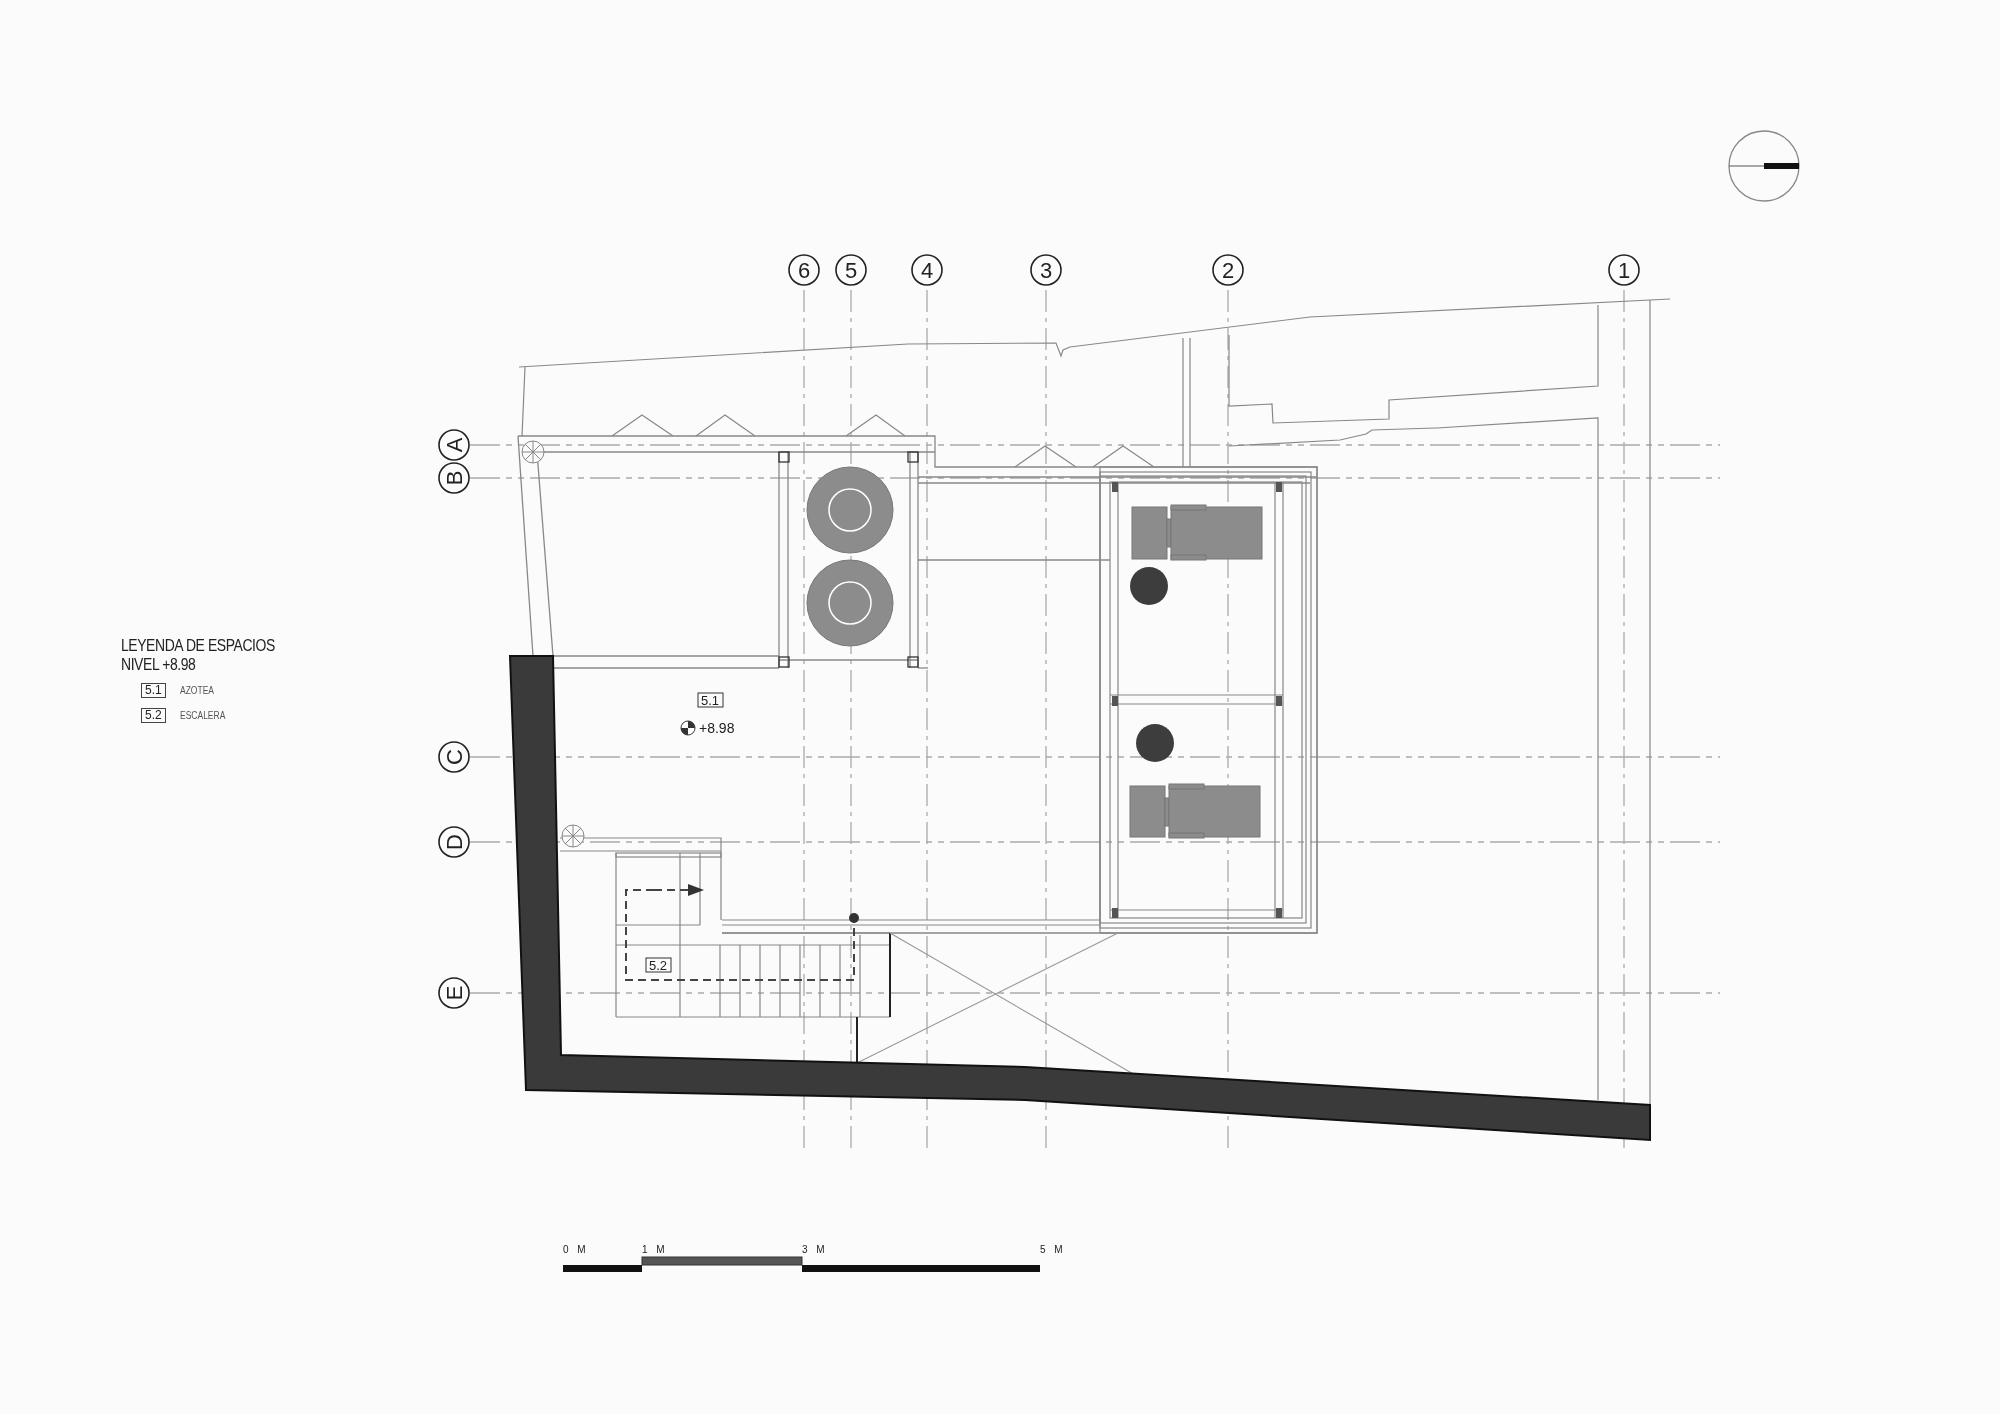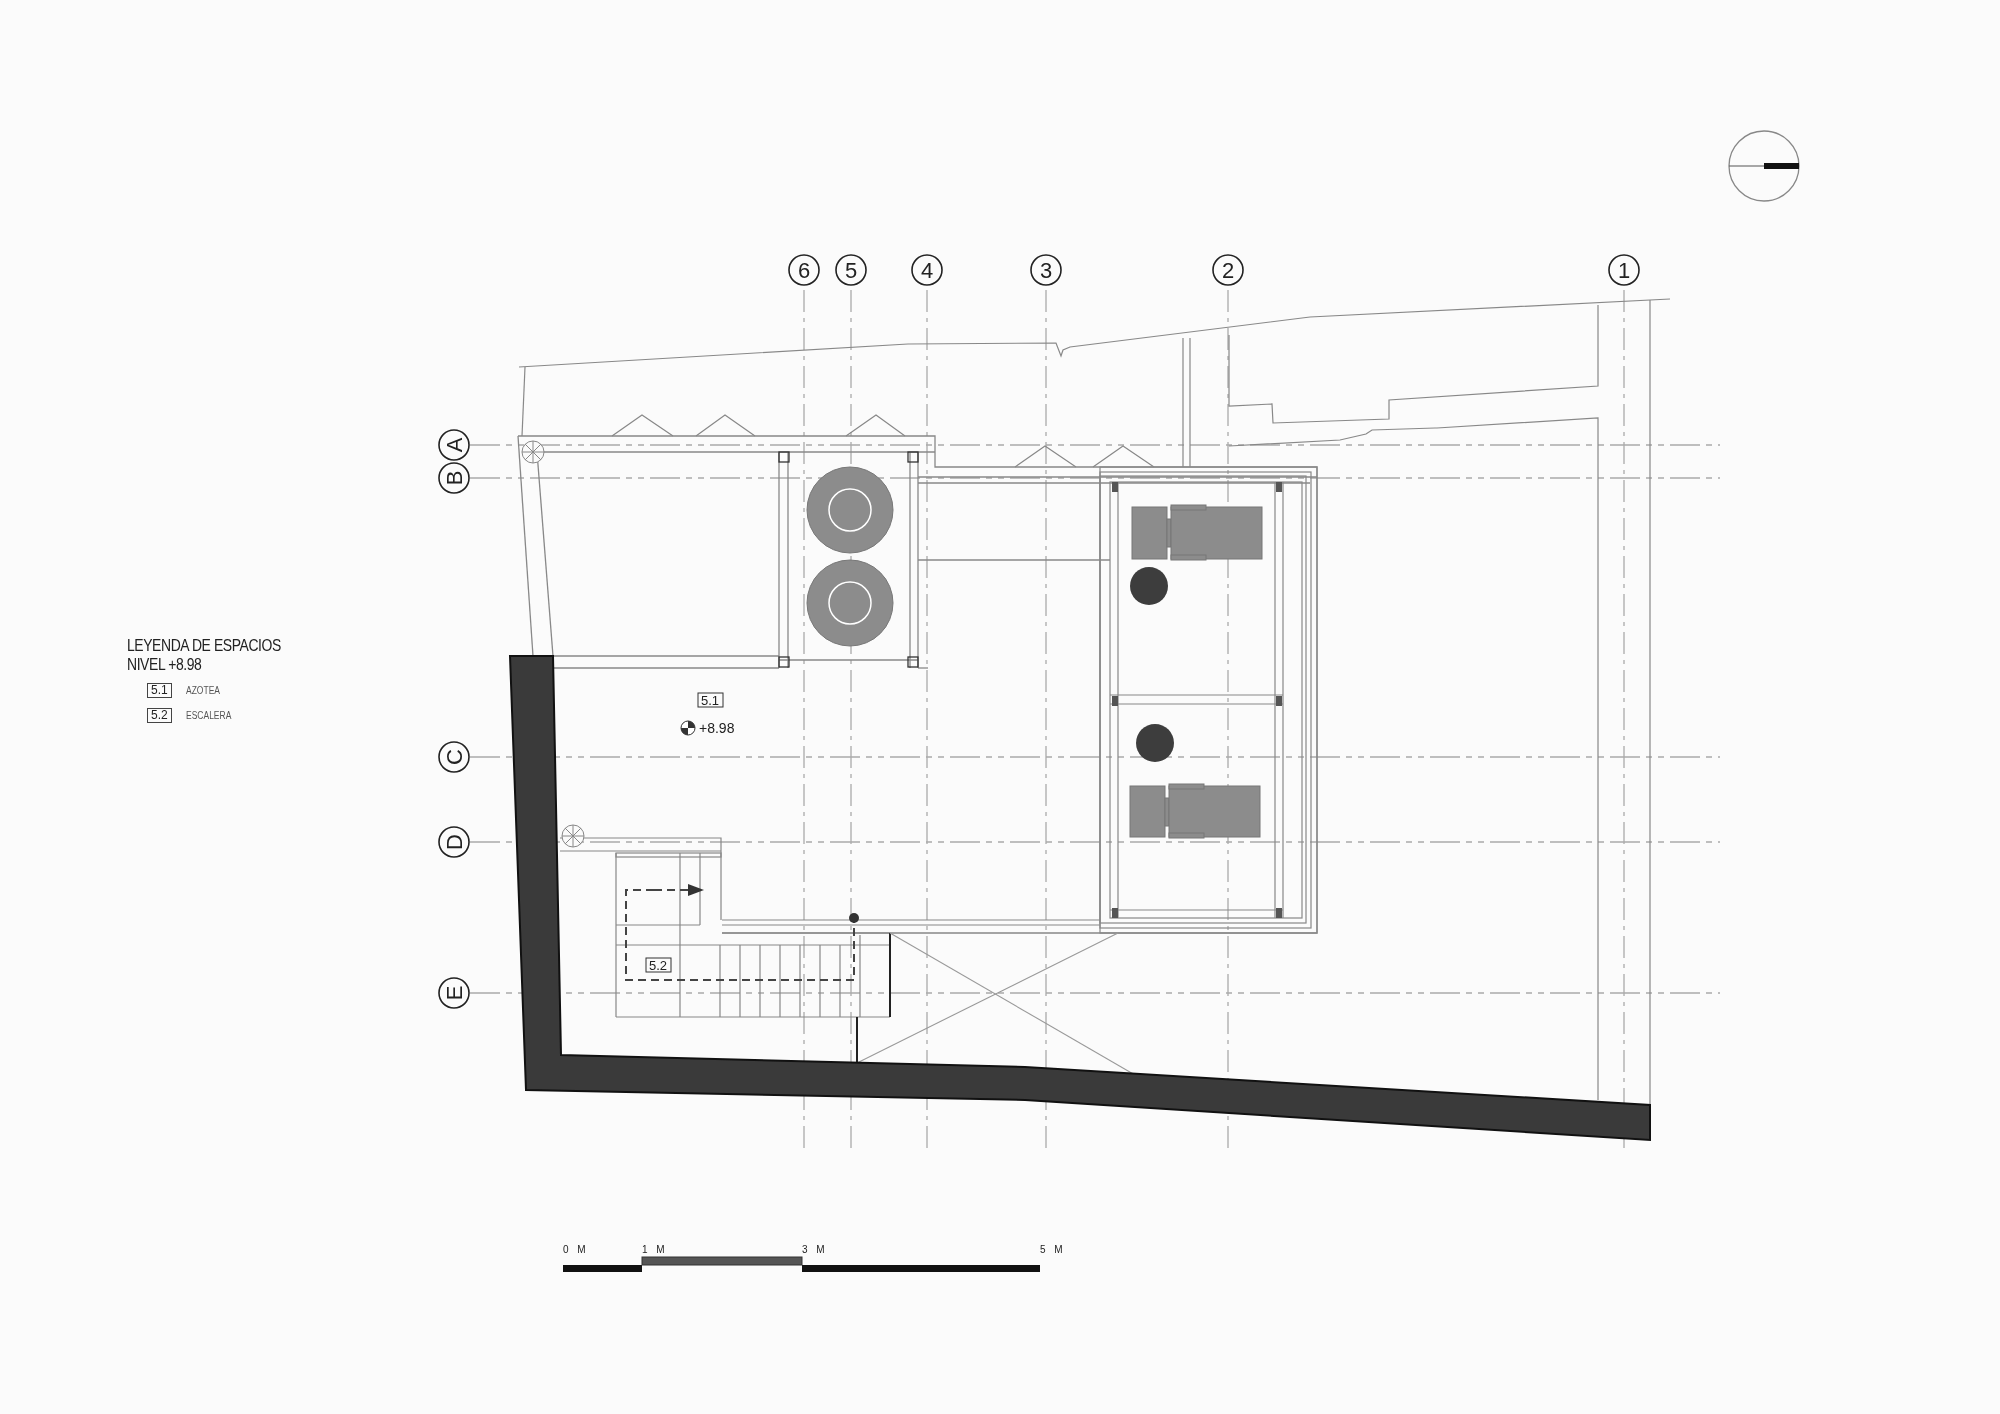--- a/index.html
+++ b/index.html
@@ -1,18 +1,18 @@
 <!DOCTYPE html>
 <html><head>
 <meta charset="utf-8">
 <style>
   html, body { margin: 0; padding: 0; background: #fbfbfb; }
   body { width: 2000px; height: 1414px; position: relative; overflow: hidden; font-family: "Liberation Sans", sans-serif; }
   svg { position: absolute; left: 0; top: 0; }
-  .legend { position: absolute; left: 127px; top: 636px; color: #222; }
+  .legend { position: absolute; left: 121px; top: 636px; color: #222; }
   .legend-title { font-family: "Liberation Sans Narrow", "Liberation Sans", sans-serif; font-size: 17px; letter-spacing: -0.5px; line-height: 19px; transform: scaleX(0.82); transform-origin: left; white-space: nowrap; }
   .legend-item { display: flex; align-items: center; margin-left: 20px; margin-top: 7px; height: 18px; }
   .legend-item:first-of-type { margin-top: 10px; }
   .tag { border: 1px solid #444; font-size: 12px; padding: 0 3px; line-height: 13px; color: #222; }
   .legend-label { font-size: 10px; color: #555; margin-left: 14px; transform: scaleX(0.85); transform-origin: left; }
   .txt { font-family: "Liberation Sans", sans-serif; }
 </style>
 </head>
 <body>
 

